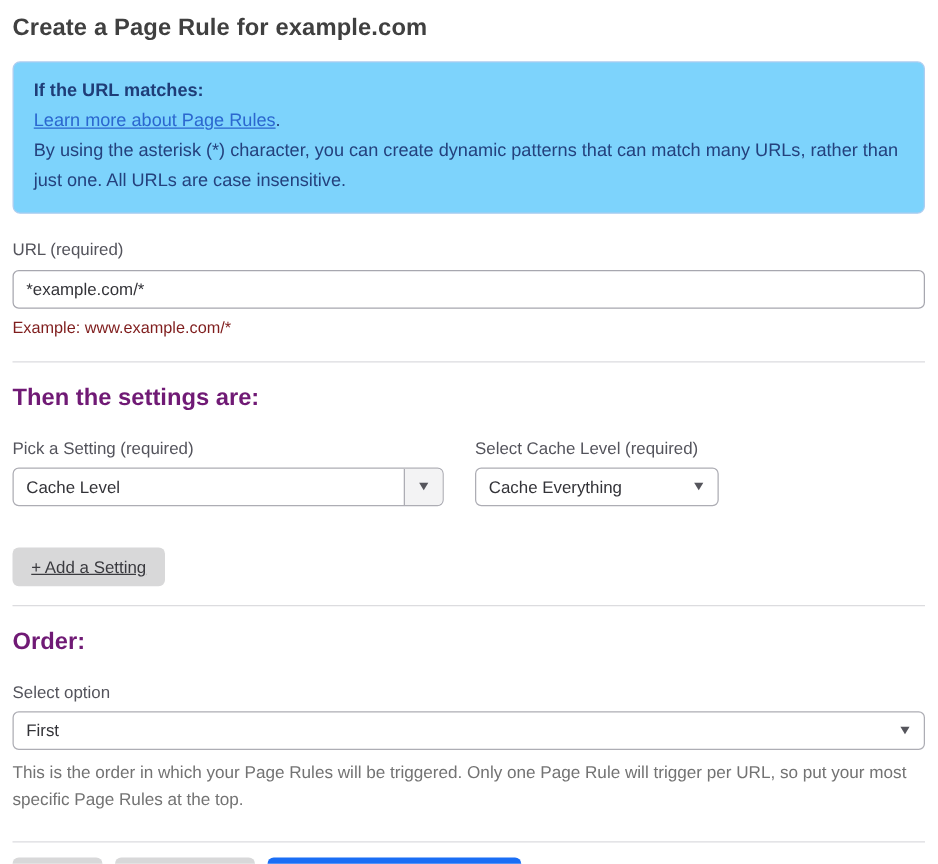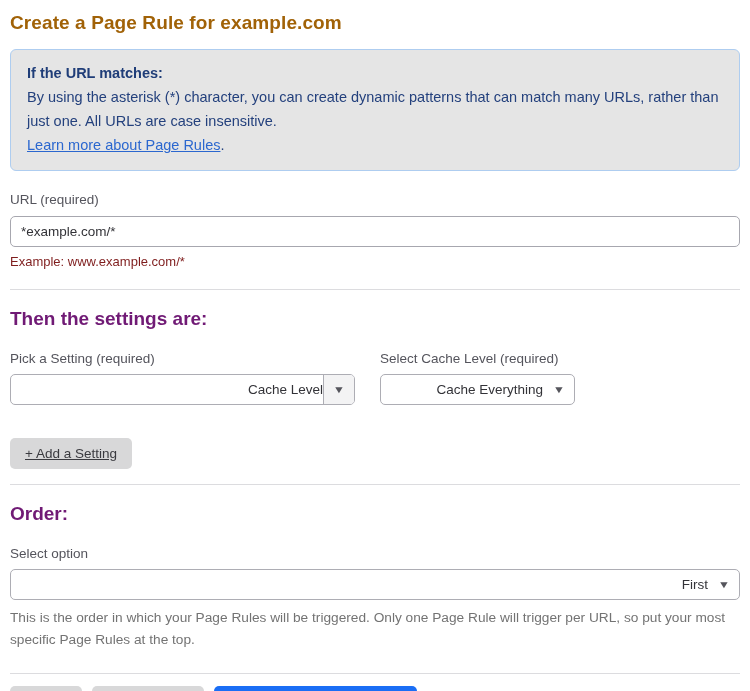--- a/index.html
+++ b/index.html
@@ -5,27 +5,27 @@
   * { margin: 0; padding: 0; box-sizing: border-box; }
   html, body { width: 750px; height: 691px; background: #ffffff; }
   body {
     font-family: "Liberation Sans", sans-serif;
     color: #36363b;
     padding: 12px 10px 0 10px;
   }
   .page-title {
     font-size: 19px;
     font-weight: bold;
-    color: #a16207;
+    color: #404040;
     letter-spacing: 0.1px;
   }
   
   .info-box {
     margin-top: 15px;
-    background: #e5e5e5;
+    background: #7dd3fc;
     border: 1px solid #aecdf0;
     border-radius: 6px;
     padding: 11px 16px 13px 16px;
     font-size: 14.5px;
     line-height: 24px;
     color: #24417d;
   }
   .info-box .info-heading {
     font-weight: bold;
     color: #1f3d78;
@@ -85,21 +85,20 @@
     align-items: center;
     font-size: 13.5px;
     color: #333338;
     cursor: pointer;
     overflow: hidden;
   }
   .select-box .select-value {
     flex: 1;
     padding-left: 10px;
     white-space: nowrap;
-    text-align: right;
   }
   .select-box .arrow-seg {
     width: 31px;
     align-self: stretch;
     border-left: 1px solid #adadb4;
     background: #f3f3f4;
     display: flex;
     align-items: center;
     justify-content: center;
   }
@@ -155,22 +154,22 @@
 </style>
 </head>
 <body>
 
 
 
 <h1 class="page-title">Create a Page Rule for example.com</h1>
 
 <div class="info-box">
   <div class="info-heading">If the URL matches:</div>
+  <div><a class="info-link">Learn more about Page Rules</a><span>.</span></div>
   <div>By using the asterisk (*) character, you can create dynamic patterns that can match many URLs, rather than just one. All URLs are case insensitive.</div>
-  <div><a class="info-link">Learn more about Page Rules</a><span>.</span></div>
 </div>
 
 <div class="field-label">URL (required)</div>
 <input class="text-input" type="text" value="*example.com/*" style="">
 <div class="helper-text">Example: www.example.com/*</div>
 
 <hr class="divider">
 
 <h2 class="section-heading">Then the settings are:</h2>
 

